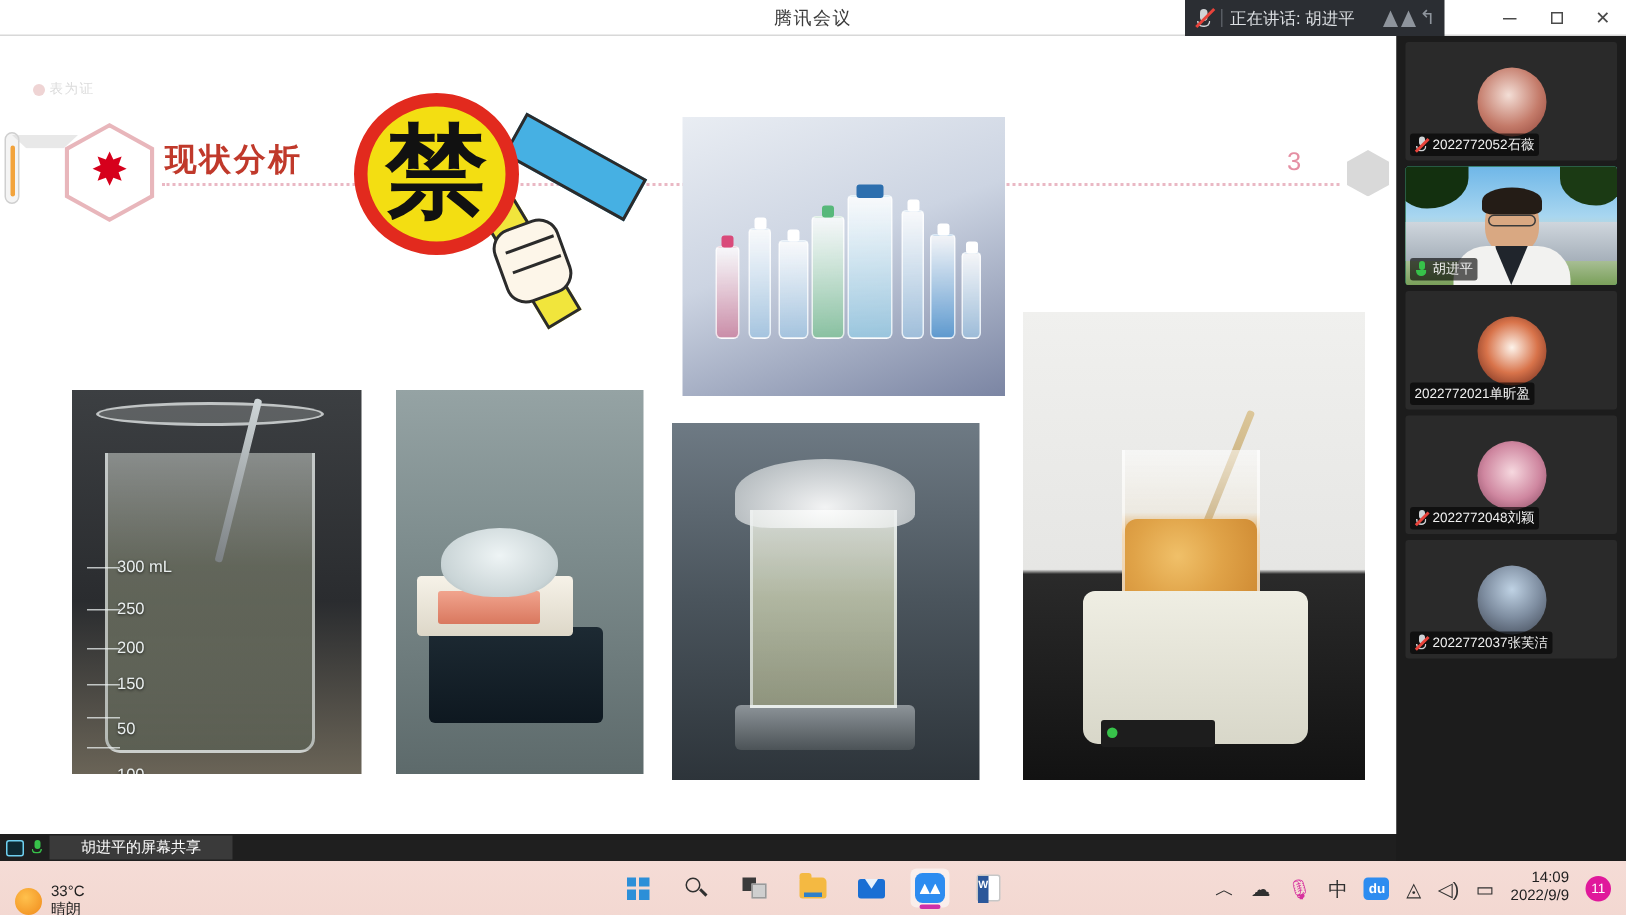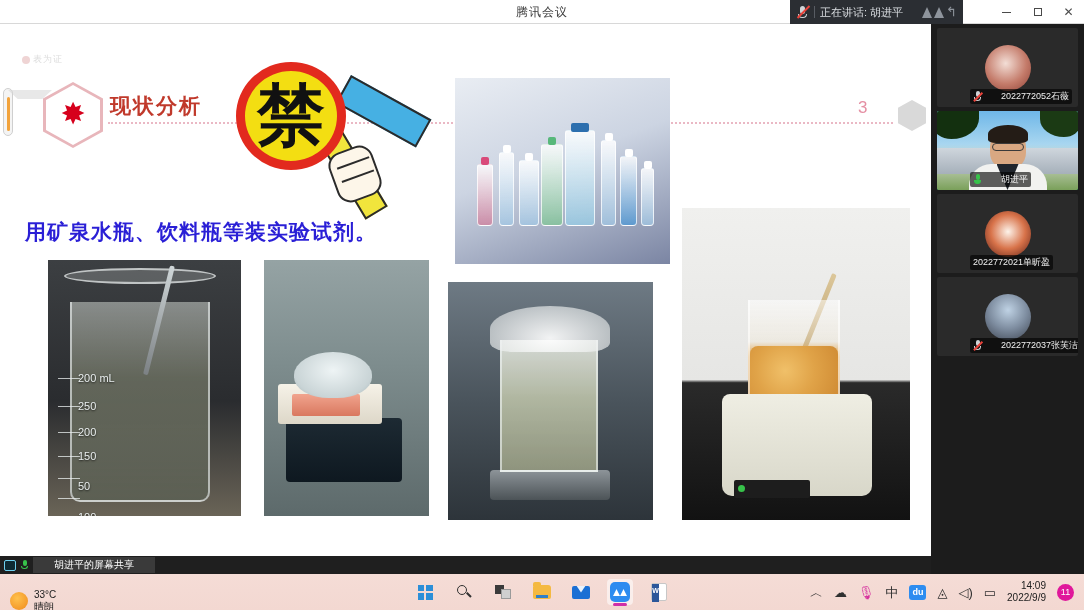--- a/index.html
+++ b/index.html
@@ -351,22 +351,22 @@
   }
   .av1 { background: radial-gradient(circle at 45% 40%, #f3ded6 0%, #c47b6a 55%, #8c3f34 100%); }
   .av2 { background: radial-gradient(circle at 50% 45%, #fdf3ea 0%, #d8734a 50%, #5a1d14 100%); }
   .av3 { background: radial-gradient(circle at 45% 45%, #fbeec0 0%, #e0b04d 55%, #a9762a 100%); }
   .av4 { background: radial-gradient(circle at 50% 45%, #f6d8df 0%, #cf87a0 55%, #7e4058 100%); }
   .av5 { background: radial-gradient(circle at 50% 40%, #ffe1b0 0%, #e59b4e 50%, #9a4a2b 100%); }
   .av6 { background: radial-gradient(circle at 50% 35%, #bfd2e4 0%, #7e8da0 50%, #3c4350 100%); }
 
   .namebar {
     position: absolute; left: 3px; bottom: 3px; max-width: 132px;
-    height: 15px; display: flex; align-items: center; gap: 19px;
-    background: rgba(0,0,0,.62); border-radius: 2px; padding: 0 3px; margin-left: 30px;
+    height: 15px; display: flex; align-items: center; gap: 3px;
+    background: rgba(0,0,0,.62); border-radius: 2px; padding: 0 3px;
   }
   .name-text {
     font-size: 9px; color: #f0f0f0; white-space: nowrap;
     overflow: hidden; text-overflow: ellipsis;
   }
   .mini-mic {
     position: relative; width: 9px; height: 11px; flex: 0 0 9px;
   }
   .mini-mic .b { position: absolute; left: 2.5px; top: 0; width: 4px;
     height: 6px; border-radius: 2px; background: #cfd3d6; }
@@ -554,21 +554,20 @@
 
       <div class="ban-art">
         <div class="ban-handle"></div>
         <div class="ban-stick"></div>
         <div class="ban-fist"></div>
         <div class="ban-ring">
           <div class="ban-text">禁</div>
         </div>
       </div>
 
-      <div class="slide-line slide-line-2">用矿泉水瓶、饮料瓶等装实验试剂。</div>
 
       <div class="photo photo-bottles">
         <div class="bottle" style="left:22px;width:16px;height:62px;background:linear-gradient(180deg,rgba(255,255,255,.8),rgba(210,120,150,.7));">
             <span class="cap" style="background:#d94a7a;"></span>
           </div>
         <div class="bottle" style="left:44px;width:15px;height:74px;">
             <span class="cap"></span>
           </div>
         <div class="bottle" style="left:64px;width:20px;height:66px;">
             <span class="cap"></span>
@@ -588,21 +587,21 @@
         <div class="bottle" style="left:186px;width:13px;height:58px;">
             <span class="cap"></span>
           </div>
       </div>
 
       <div class="photo photo-lab1">
         <div class="beaker"></div>
         <div class="beaker-rim"></div>
         <div class="stirrer"></div>
         <div class="tickline" style="top:118px;"></div>
-        <div class="tick" style="top:112px;">200 mL</div>
+        <div class="tick" style="top:112px;">300 mL</div>
         <div class="tickline" style="top:146px;"></div>
         <div class="tick" style="top:140px;">250</div>
         <div class="tickline" style="top:172px;"></div>
         <div class="tick" style="top:166px;">200</div>
         <div class="tickline" style="top:196px;"></div>
         <div class="tick" style="top:190px;">150</div>
         <div class="tickline" style="top:218px;"></div>
         <div class="tick" style="top:212px;margin-top:39px;">100</div>
         <div class="tickline" style="top:238px;"></div>
         <div class="tick" style="top:220px;">50</div>
@@ -677,20 +676,31 @@
     </div>
 
     <div class="tile">
       <div class="avatar av2"></div>
       <div class="namebar">
         <span class="name-text">2022772021单昕盈</span>
       </div>
     </div>
 
 
+    <div class="tile">
+      <div class="avatar av4"></div>
+      <div class="namebar">
+        <span class="mini-mic muted">
+            <span class="b"></span>
+            <span class="u"></span>
+            <span class="s"></span>
+          </span>
+        <span class="name-text">2022772048刘颖</span>
+      </div>
+    </div>
 
 
     <div class="tile">
       <div class="avatar av6"></div>
       <div class="namebar">
         <span class="mini-mic muted">
             <span class="b"></span>
             <span class="u"></span>
             <span class="s"></span>
           </span>

